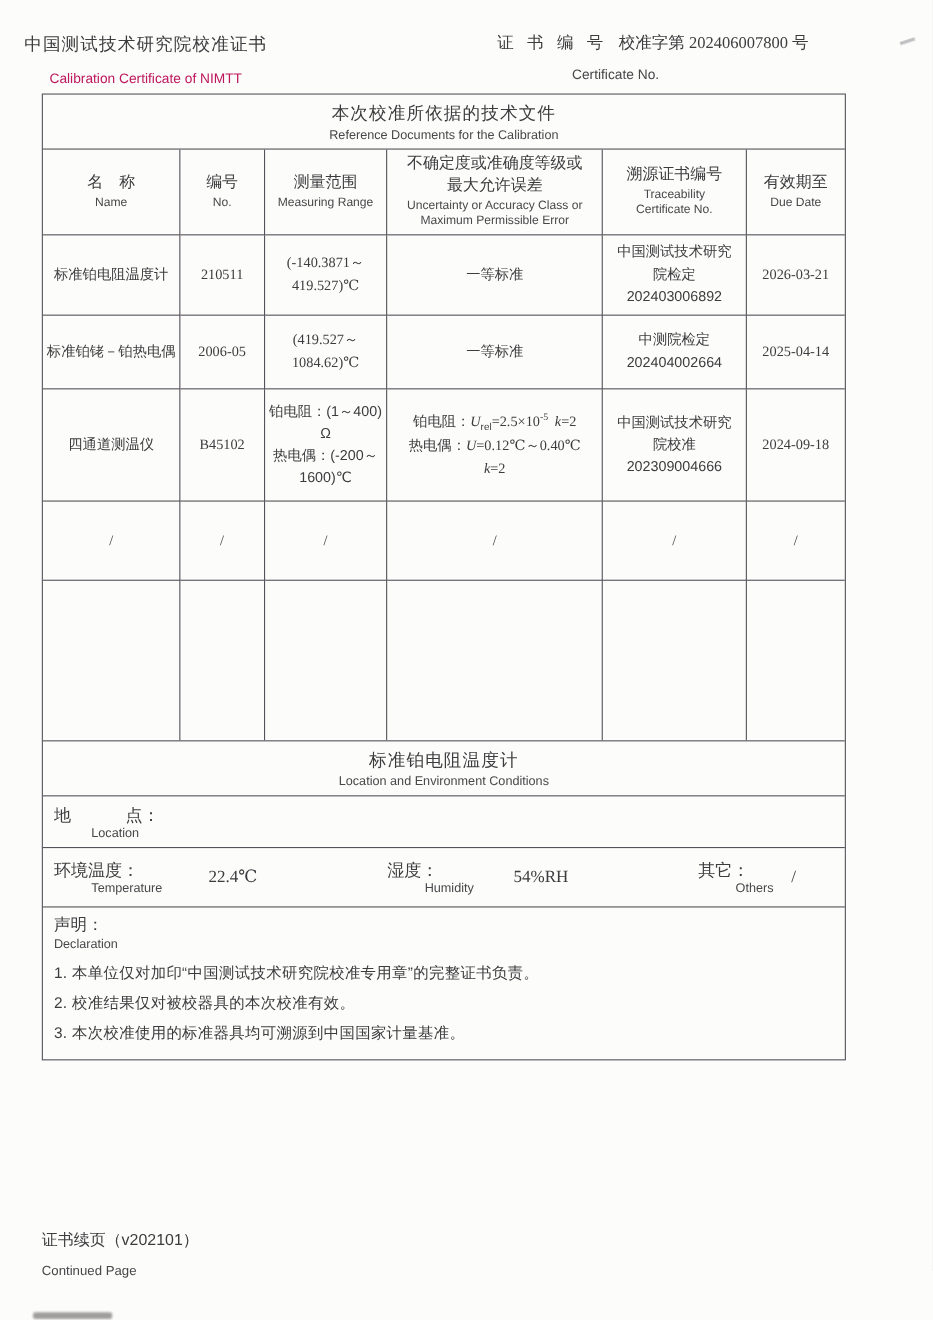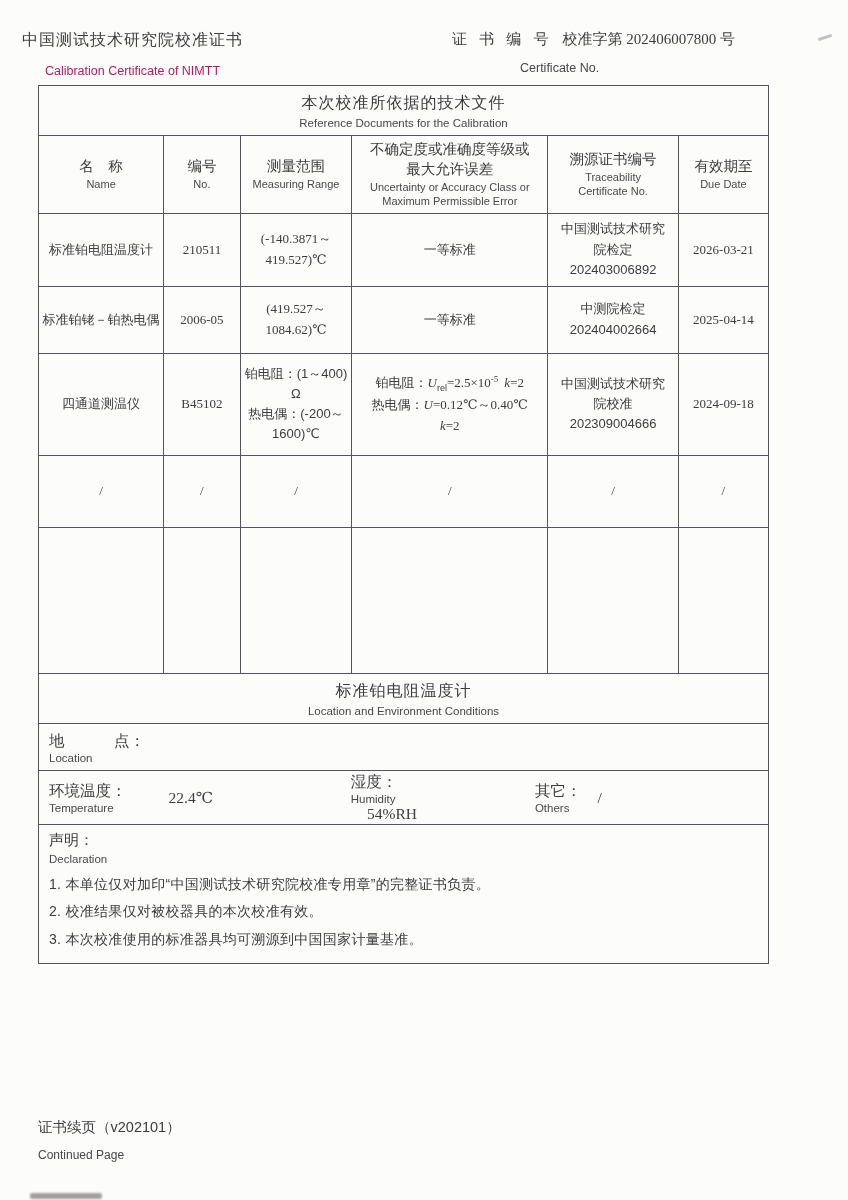--- a/index.html
+++ b/index.html
@@ -84,29 +84,29 @@
   tr.r1 { height: 73px; }
   tr.r2 { height: 67px; }
   tr.r3 { height: 102px; }
   tr.r4 { height: 72px; }
   tr.rempty { height: 146px; }
 
   
   .loc-row { display: flex; align-items: center; min-height: 47px; padding: 2px 0; }
   .lab-block { padding-left: 10px; }
   .lab-block .l-zh { font-size: 15.5px; }
-  .lab-block .l-en { font-size: 11.5px; color: #48484a; }
+  .lab-block .l-en { font-size: 11.5px; color: #48484a; margin-left: 34px; }
   .loc-spread { width: 96px; display: flex; justify-content: space-between; }
   .loc-value { font-size: 15px; margin-left: 42px; font-family: "Liberation Serif", "DejaVu Serif", serif; }
 
   .env-row { display: flex; align-items: center; min-height: 54px; }
   .env-group { display: flex; align-items: center; }
   .env-val { font-size: 15.5px; font-family: "Liberation Serif", "DejaVu Serif", serif; }
   .g1 { margin-left: 10px; } .g1 .env-val { margin-left: 42px; }
-  .g2 { margin-left: 118px; flex-direction: column; } .g2 .env-val { margin-left: 36px; }
+  .g2 { margin-left: 118px; } .g2 .env-val { margin-left: 36px; }
   .g3 { margin-left: 118px; } .g3 .env-val { margin-left: 16px; }
 
   
   .decl { padding: 6px 10px 10px 10px; }
   .decl .l-zh { font-size: 15px; }
   .decl .l-en { font-size: 11.5px; color: #48484a; margin: 3px 0 6px 0; }
   .decl-item { font-size: 14px; line-height: 1.95; letter-spacing: 0.3px; }
 
   
   .doc-footer {

